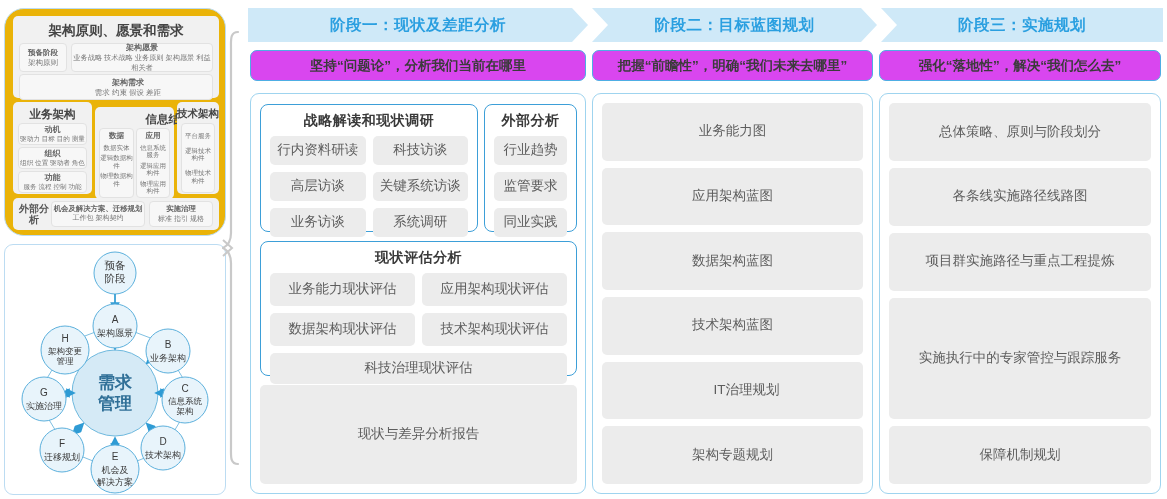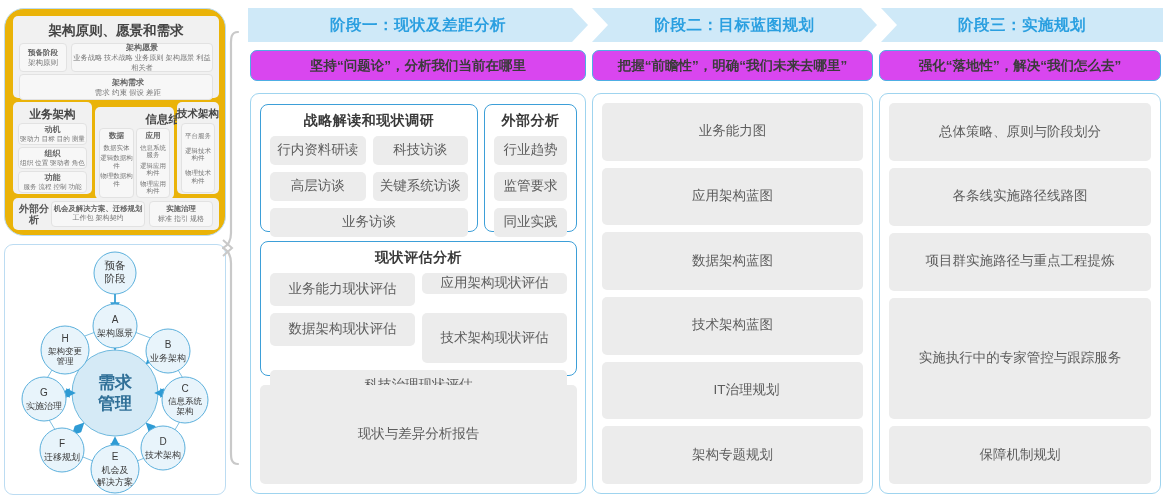--- a/index.html
+++ b/index.html
@@ -295,45 +295,46 @@
       <div class="row">
         <div class="chip">行内资料研读</div>
         <div class="chip">科技访谈</div>
       </div>
       <div class="row">
         <div class="chip">高层访谈</div>
         <div class="chip">关键系统访谈</div>
       </div>
       <div class="row">
         <div class="chip">业务访谈</div>
+        <div class="chip">系统调研</div>
       </div>
     </div>
 
     <div class="inner-box" style="left:233px;top:10px;width:93px;height:128px;">
       <div class="inner-title">外部分析</div>
       <div class="row">
         <div class="chip">行业趋势</div>
       </div>
       <div class="row">
         <div class="chip">监管要求</div>
       </div>
       <div class="row">
         <div class="chip">同业实践</div>
       </div>
     </div>
 
     <div class="inner-box" style="left:9px;top:147px;width:317px;height:135px;">
       <div class="inner-title">现状评估分析</div>
       <div class="row">
         <div class="chip" style="height:33px;">业务能力现状评估</div>
-        <div class="chip" style="height:21px;">应用架构现状评估</div>
+        <div class="chip" style="height:33px;">应用架构现状评估</div>
       </div>
       <div class="row">
         <div class="chip" style="height:33px;">数据架构现状评估</div>
-        <div class="chip" style="height:50px;">技术架构现状评估</div>
+        <div class="chip" style="height:33px;">技术架构现状评估</div>
       </div>
       <div class="row">
         <div class="chip" style="height:31px;">科技治理现状评估</div>
       </div>
     </div>
 
     <div class="chip" style="position:absolute;left:9px;top:291px;width:317px;height:99px;">现状与差异分析报告</div>
   </div>
 
   <div class="panel" style="left:592px;top:93px;width:281px;height:401px;">

